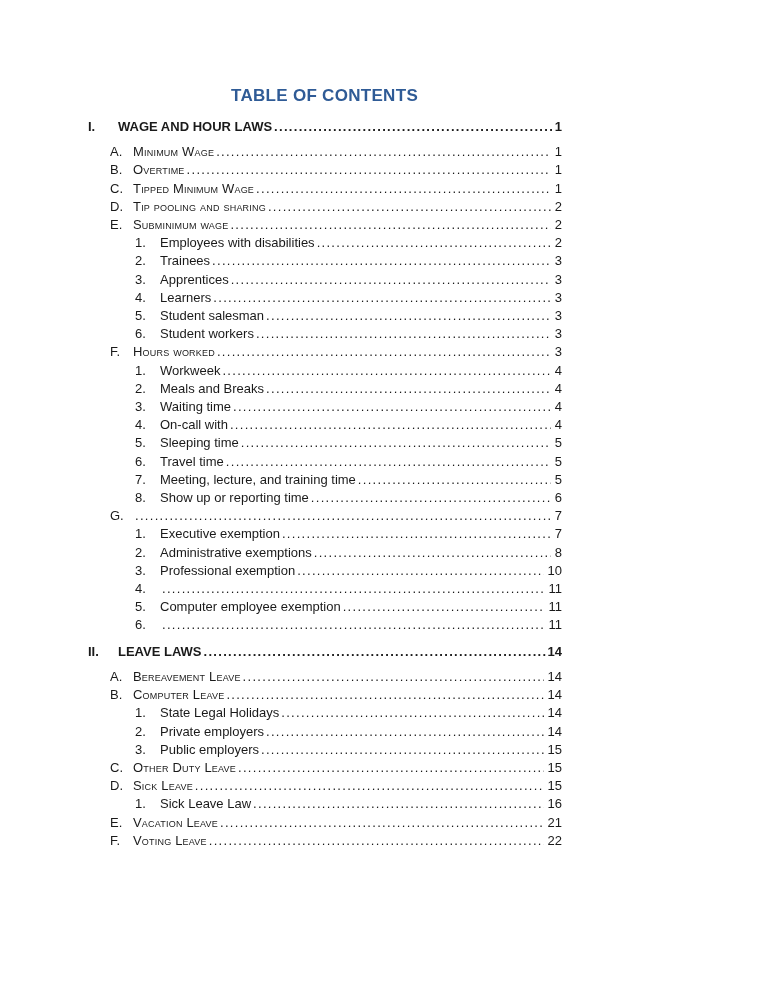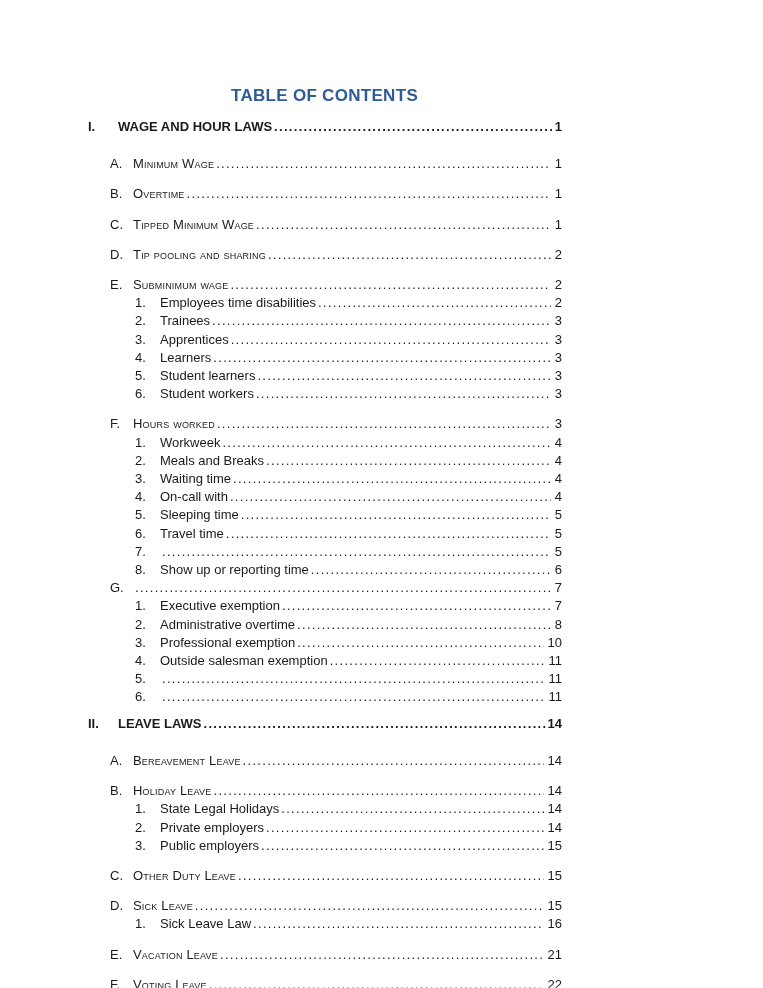--- a/index.html
+++ b/index.html
@@ -51,21 +51,21 @@
   .lvl1 {
     font-weight: bold;
     margin-top: 8px;
     margin-bottom: 7px;
   }
   .lvl1 .num { width: 30px; }
   .lvl1 .dots { margin-right: 1px; }
 
   .lvl2 { padding-left: 22px; }
   .lvl2 .num { width: 23px; }
-  .lvl2 .label { font-variant: small-caps; letter-spacing: 0.2px; margin-top: 12px; }
+  .lvl2 .label { font-variant: small-caps; letter-spacing: 0.2px; }
 
   .lvl3 { padding-left: 47px; }
   .lvl3 .num { width: 25px; }
 </style>
 </head>
 <body style="color: rgb(26, 26, 26);">
 
 <div class="sheet">
   <h1 class="doc-title">TABLE OF CONTENTS</h1>
 
@@ -101,21 +101,21 @@
     <span class="pg">2</span>
   </div>
       <div class="row lvl2">
     <span class="num">E.</span>
     <span class="label">Subminimum wage</span>
     <span class="dots" aria-hidden="true">................................................................................................................................................................</span>
     <span class="pg">2</span>
   </div>
       <div class="row lvl3">
     <span class="num">1.</span>
-    <span class="label">Employees time disabilities</span>
+    <span class="label">Employees with disabilities</span>
     <span class="dots" aria-hidden="true">................................................................................................................................................................</span>
     <span class="pg">2</span>
   </div>
       <div class="row lvl3">
     <span class="num">2.</span>
     <span class="label">Trainees</span>
     <span class="dots" aria-hidden="true">................................................................................................................................................................</span>
     <span class="pg">3</span>
   </div>
       <div class="row lvl3">
@@ -125,21 +125,21 @@
     <span class="pg">3</span>
   </div>
       <div class="row lvl3">
     <span class="num">4.</span>
     <span class="label">Learners</span>
     <span class="dots" aria-hidden="true">................................................................................................................................................................</span>
     <span class="pg">3</span>
   </div>
       <div class="row lvl3">
     <span class="num">5.</span>
-    <span class="label">Student learners</span>
+    <span class="label">Student salesman</span>
     <span class="dots" aria-hidden="true">................................................................................................................................................................</span>
     <span class="pg">3</span>
   </div>
       <div class="row lvl3">
     <span class="num">6.</span>
     <span class="label">Student workers</span>
     <span class="dots" aria-hidden="true">................................................................................................................................................................</span>
     <span class="pg">3</span>
   </div>
       <div class="row lvl2">
@@ -179,20 +179,21 @@
     <span class="pg">5</span>
   </div>
       <div class="row lvl3">
     <span class="num">6.</span>
     <span class="label">Travel time</span>
     <span class="dots" aria-hidden="true">................................................................................................................................................................</span>
     <span class="pg">5</span>
   </div>
       <div class="row lvl3">
     <span class="num">7.</span>
+    <span class="label">Meeting, lecture, and training time</span>
     <span class="dots" aria-hidden="true">................................................................................................................................................................</span>
     <span class="pg">5</span>
   </div>
       <div class="row lvl3">
     <span class="num">8.</span>
     <span class="label">Show up or reporting time</span>
     <span class="dots" aria-hidden="true">................................................................................................................................................................</span>
     <span class="pg">6</span>
   </div>
       <div class="row lvl2">
@@ -201,38 +202,38 @@
     <span class="pg">7</span>
   </div>
       <div class="row lvl3">
     <span class="num">1.</span>
     <span class="label">Executive exemption</span>
     <span class="dots" aria-hidden="true">................................................................................................................................................................</span>
     <span class="pg">7</span>
   </div>
       <div class="row lvl3">
     <span class="num">2.</span>
-    <span class="label">Administrative overtime</span>
+    <span class="label">Administrative exemptions</span>
     <span class="dots" aria-hidden="true">................................................................................................................................................................</span>
     <span class="pg">8</span>
   </div>
       <div class="row lvl3">
     <span class="num">3.</span>
     <span class="label">Professional exemption</span>
     <span class="dots" aria-hidden="true">................................................................................................................................................................</span>
     <span class="pg">10</span>
   </div>
       <div class="row lvl3">
     <span class="num">4.</span>
-    <span class="label">Outside salesman exemption</span>
     <span class="dots" aria-hidden="true">................................................................................................................................................................</span>
     <span class="pg">11</span>
   </div>
       <div class="row lvl3">
     <span class="num">5.</span>
+    <span class="label">Computer employee exemption</span>
     <span class="dots" aria-hidden="true">................................................................................................................................................................</span>
     <span class="pg">11</span>
   </div>
       <div class="row lvl3">
     <span class="num">6.</span>
     <span class="dots" aria-hidden="true">................................................................................................................................................................</span>
     <span class="pg">11</span>
   </div>
       <div class="row lvl1">
     <span class="num">II.</span>
@@ -241,21 +242,21 @@
     <span class="pg">14</span>
   </div>
       <div class="row lvl2">
     <span class="num">A.</span>
     <span class="label">Bereavement Leave</span>
     <span class="dots" aria-hidden="true">................................................................................................................................................................</span>
     <span class="pg">14</span>
   </div>
       <div class="row lvl2">
     <span class="num">B.</span>
-    <span class="label">Holiday Leave</span>
+    <span class="label">Computer Leave</span>
     <span class="dots" aria-hidden="true">................................................................................................................................................................</span>
     <span class="pg">14</span>
   </div>
       <div class="row lvl3">
     <span class="num">1.</span>
     <span class="label">State Legal Holidays</span>
     <span class="dots" aria-hidden="true">................................................................................................................................................................</span>
     <span class="pg">14</span>
   </div>
       <div class="row lvl3">

